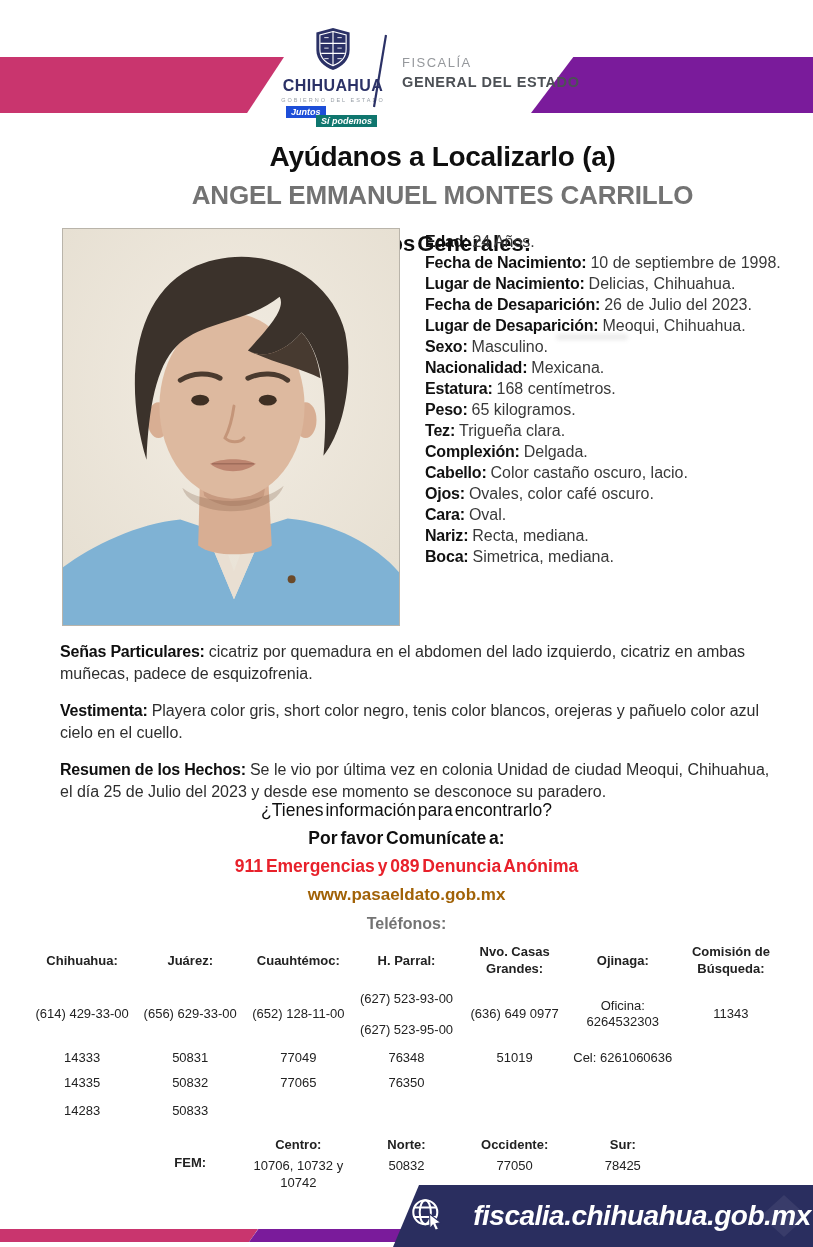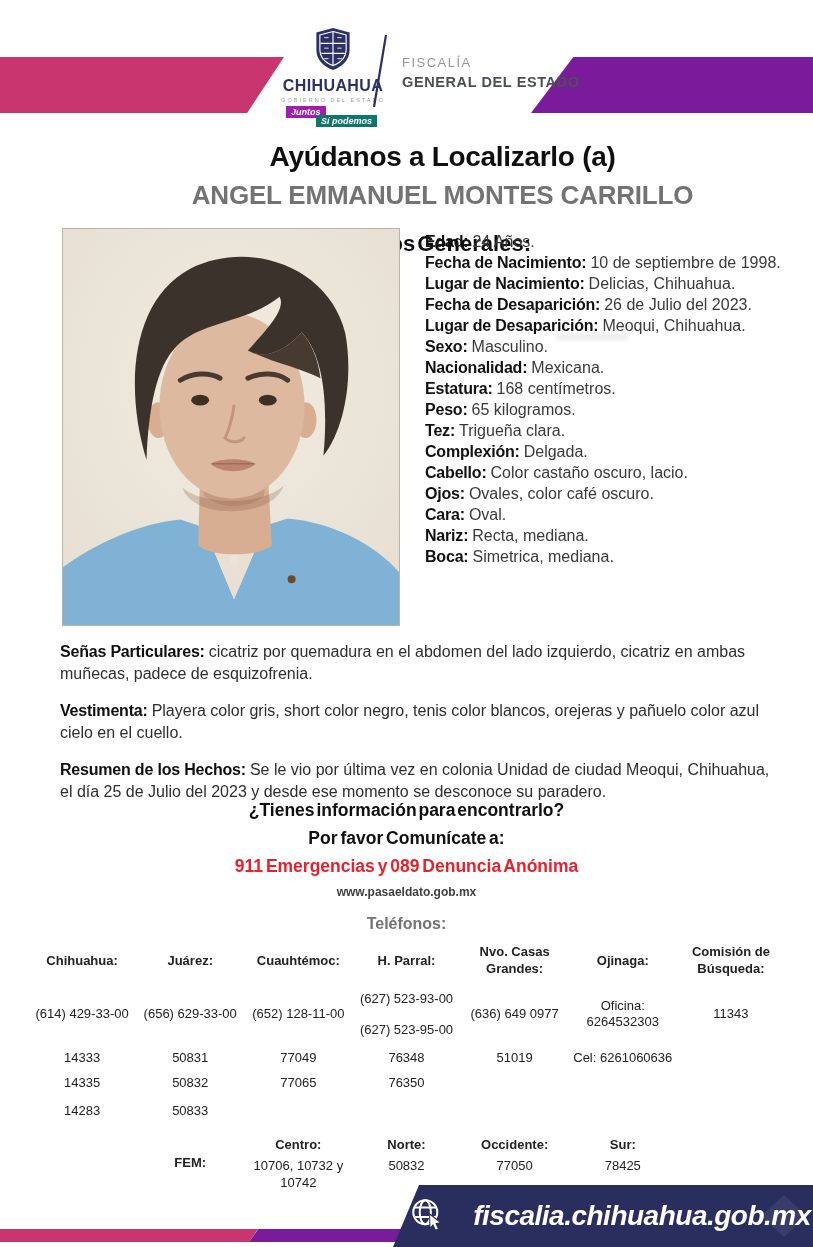--- a/index.html
+++ b/index.html
@@ -12,21 +12,21 @@
   .band-purple{position:absolute;left:531px;top:57px;width:282px;height:56px;background:#7A1B9B;
              clip-path:polygon(15% 0,100% 0,100% 100%,0 100%);}
 
   
   .logo-block{position:absolute;left:280px;top:26px;width:106px;text-align:center;}
   .logo-name{font-size:16px;font-weight:bold;color:#2B3166;letter-spacing:.4px;margin-top:1px;}
   .logo-sub{font-size:5.5px;color:#99a0a8;letter-spacing:2px;margin-top:2px;}
   .logo-badges{position:relative;height:26px;margin-top:3px;}
   .badge{position:absolute;color:#fff;font-style:italic;font-weight:bold;font-size:9px;
          padding:1px 5px;white-space:nowrap;}
-  .badge-juntos{left:6px;top:0;background:#a21caf;}
+  .badge-juntos{left:6px;top:0;background:#1d4ed8;}
   .badge-sipodemos{left:36px;top:9px;background:#0f766e;}
   .slash{position:absolute;left:372px;top:34px;}
   .agency{position:absolute;left:402px;top:55px;}
   .agency-line1{font-size:13px;color:#95989c;letter-spacing:1.5px;}
   .agency-line2{font-size:14.5px;font-weight:bold;color:#4C5055;letter-spacing:.6px;margin-top:4px;}
 
   
   .titles{position:absolute;left:0;top:141px;width:100%;text-align:center;padding-left:36px;}
   .t-help{font-size:28px;font-weight:bold;color:#0f0f0f;letter-spacing:-.3px;}
   .t-name{font-size:26px;font-weight:bold;color:#737373;letter-spacing:-.2px;margin-top:7px;}
@@ -42,24 +42,24 @@
   .field{font-size:16px;line-height:21px;color:#3a3a3a;margin:0;}
   .field b{color:#111;margin-right:4px;letter-spacing:-.2px;}
 
   
   .paras{position:absolute;left:60px;top:641px;width:716px;}
   .para{font-size:16px;line-height:21.5px;color:#2e2e2e;margin:0 0 16px 0;}
   .para b{color:#0f0f0f;margin-right:4px;letter-spacing:-.2px;}
 
   
   .cta{position:absolute;left:0;top:800px;width:100%;text-align:center;}
-  .cta-q{font-size:17.5px;font-weight:bold;color:#0f0f0f;word-spacing:-3px;}
+  .cta-q{font-size:17.5px;font-weight:normal;color:#0f0f0f;word-spacing:-3px;}
   .cta-c{font-size:17.5px;font-weight:bold;color:#0f0f0f;margin-top:7px;word-spacing:-2px;}
   .cta-red{font-size:17.5px;font-weight:bold;color:#E8212B;margin-top:7px;word-spacing:-2px;}
-  .cta-web{font-size:12px;font-weight:bold;color:#404040;margin-top:8px;}
+  .cta-web{font-size:17px;font-weight:bold;color:#a16207;margin-top:8px;}
 
   
   .phones-title{position:absolute;left:0;top:915px;width:100%;text-align:center;
                 font-size:16px;font-weight:bold;color:#737373;}
   .phones{position:absolute;left:28px;top:939px;width:757px;}
   table{width:100%;border-collapse:collapse;table-layout:fixed;}
   th,td{text-align:center;vertical-align:middle;font-size:13px;color:#222;
         white-space:pre-line;padding:0 2px;font-weight:normal;}
   th{font-weight:bold;height:44px;line-height:1.3;}
   tr.r1 td{height:58px;line-height:1.25;}

